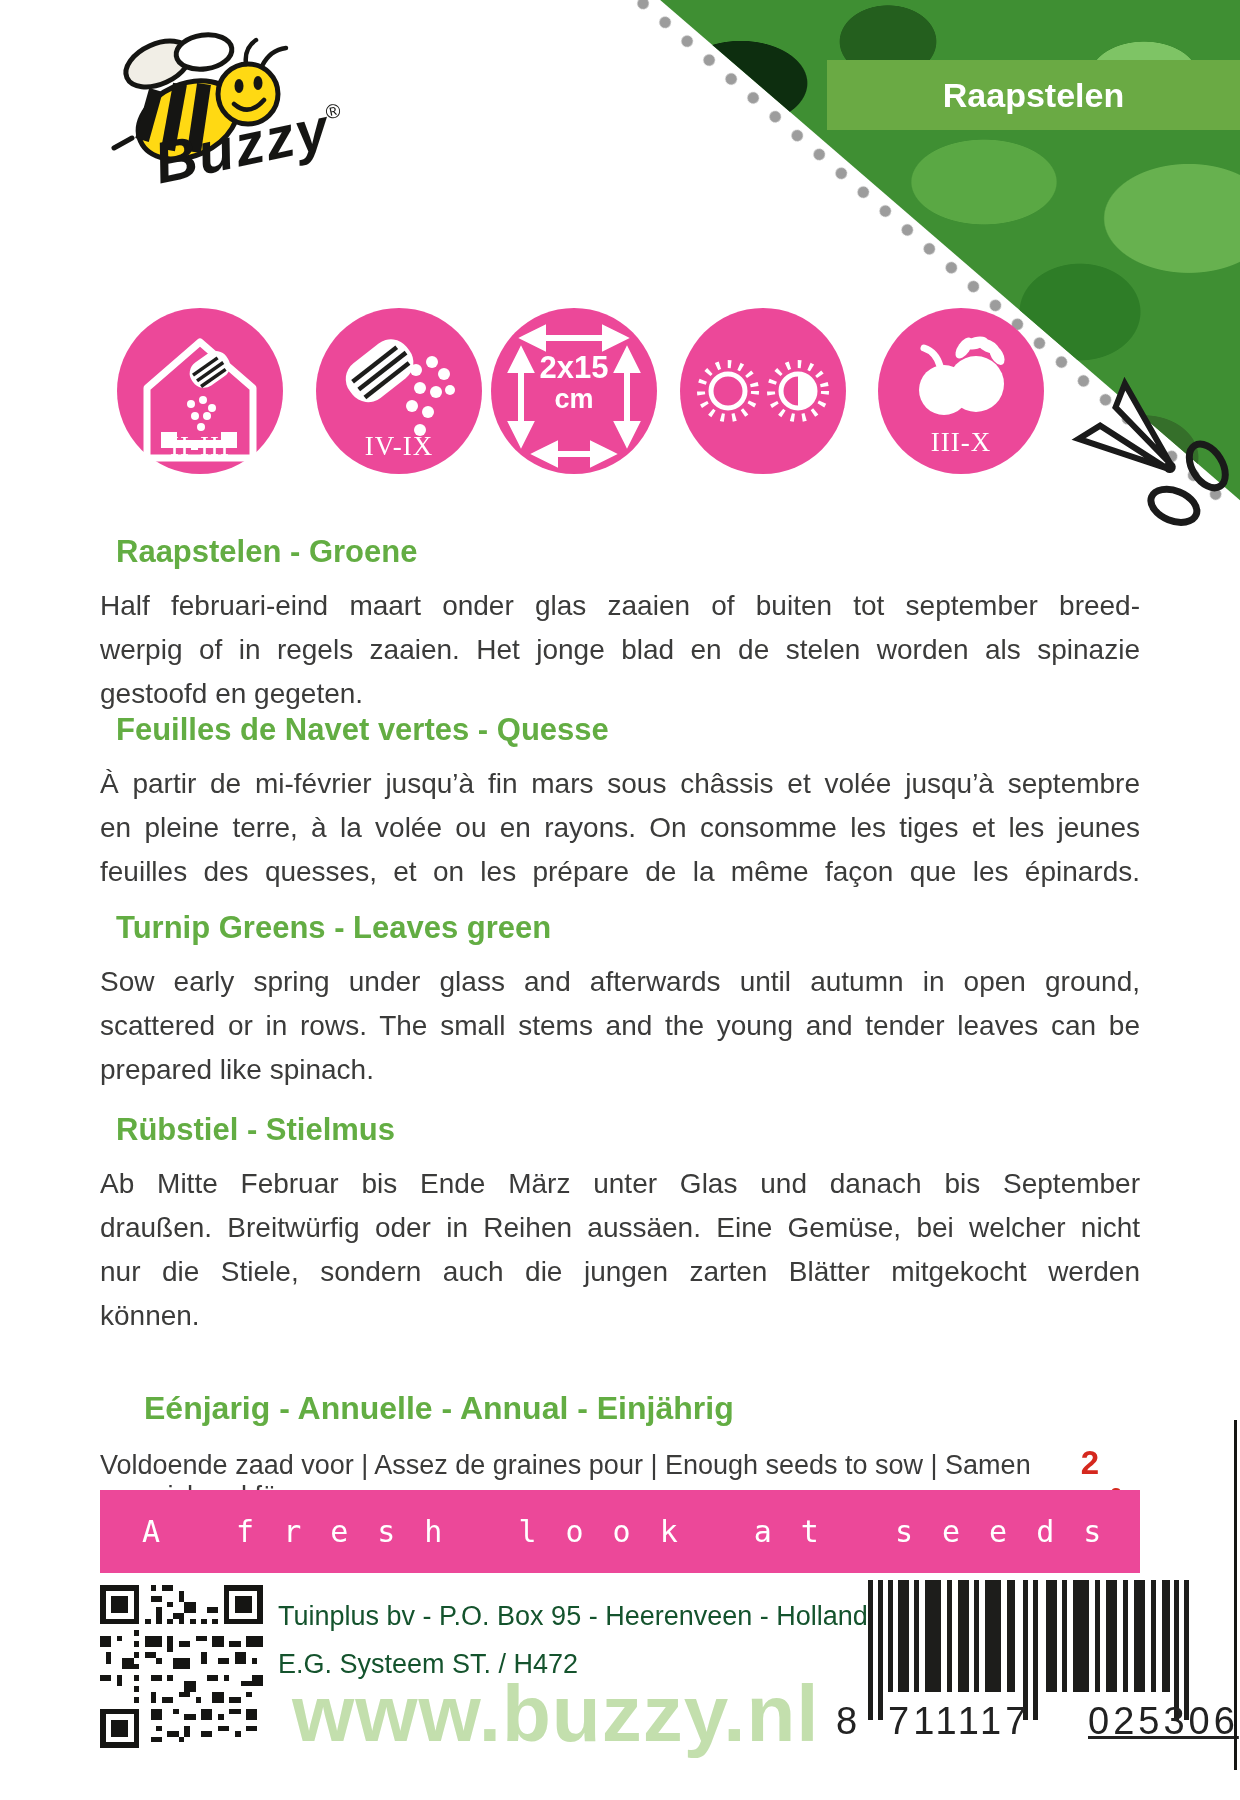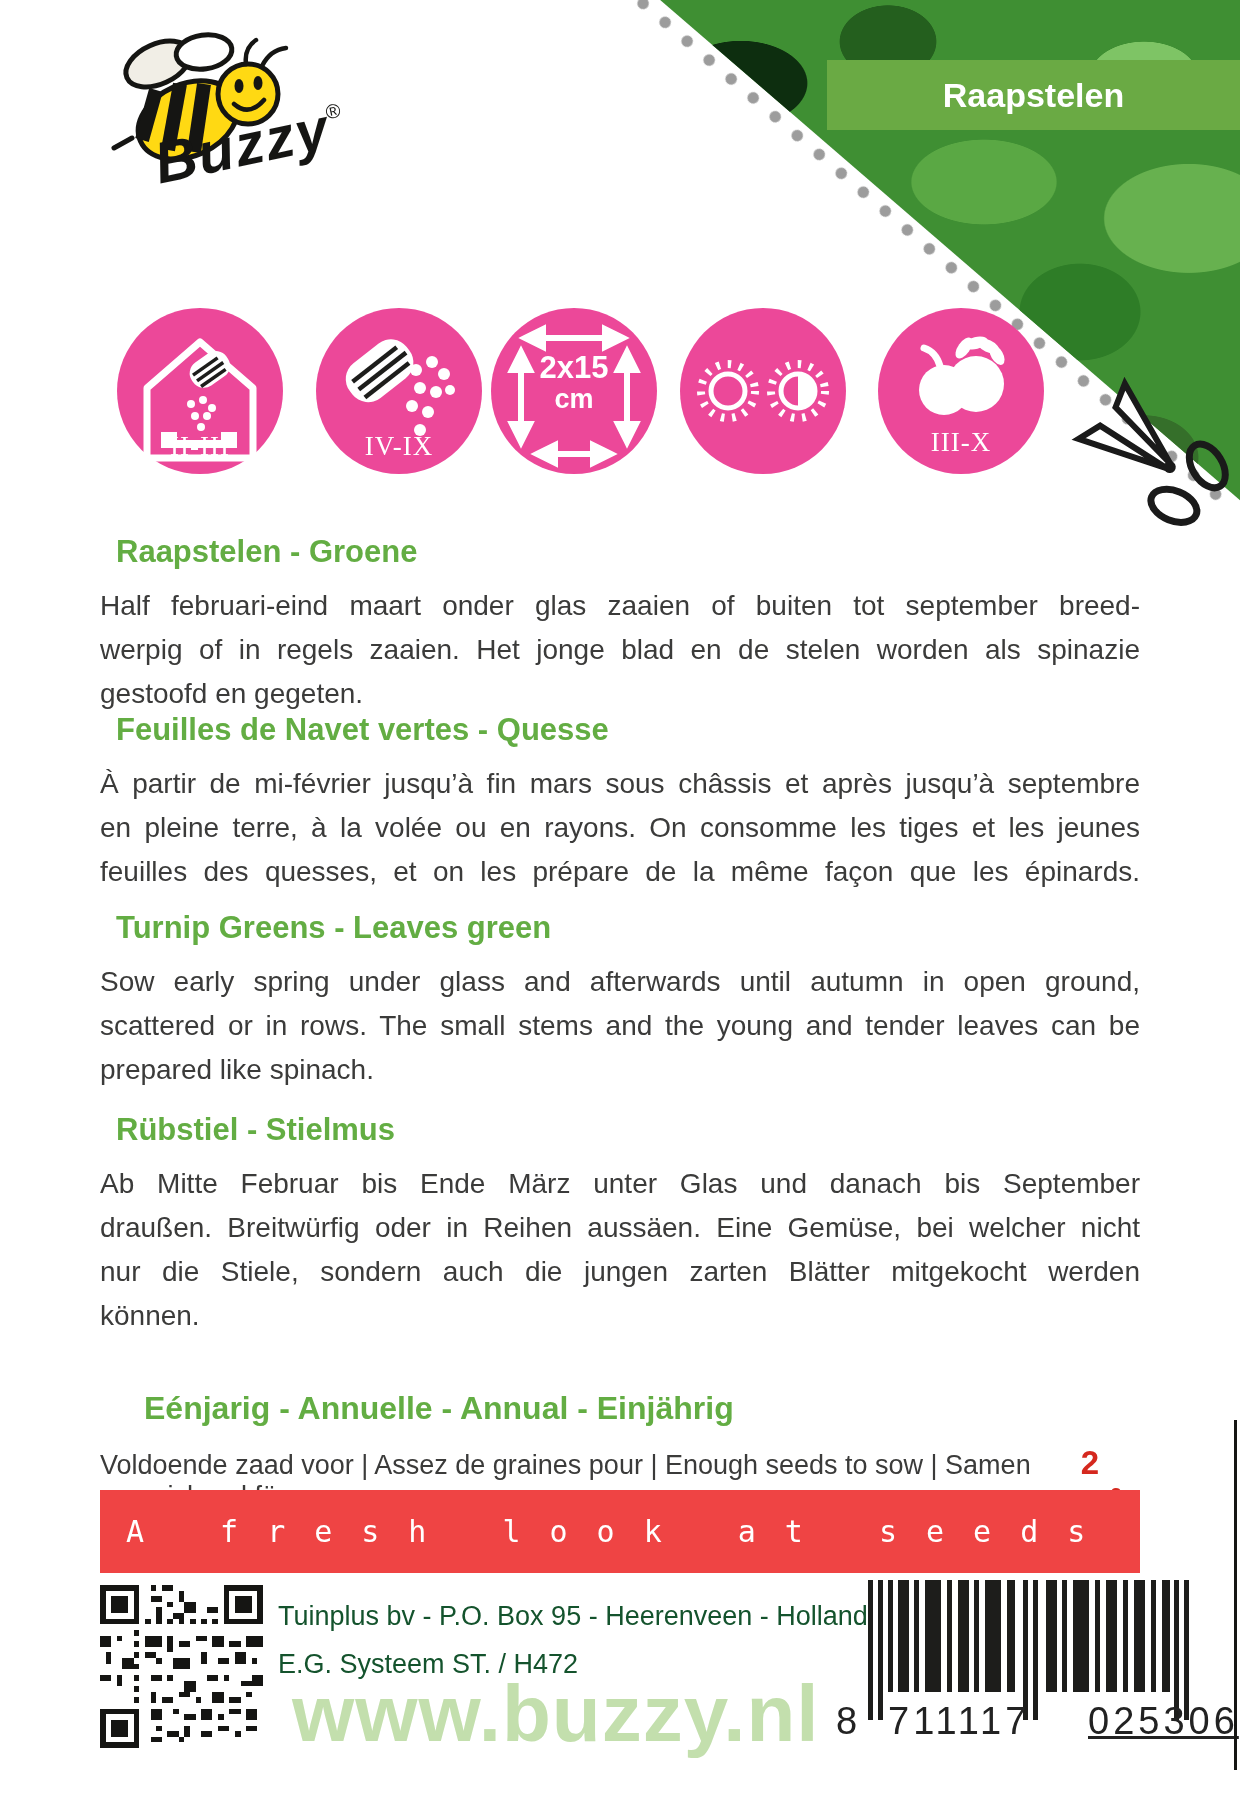--- a/index.html
+++ b/index.html
@@ -43,23 +43,23 @@
   .sec-h{color:#63ad43;font-weight:bold;font-size:31px;margin:0 0 14px 16px;}
   .bline{font-size:28px;line-height:44px;}
   .j{text-align:justify;text-align-last:justify;}
   .lifecycle{position:absolute;left:100px;top:1390px;color:#63ad43;font-weight:bold;font-size:32px;margin-left:44px;}
   .seedsline{position:absolute;left:100px;top:1444px;width:1040px;display:flex;
     justify-content:space-between;align-items:baseline;}
   .seedsline .txt{font-size:27px;}
   .seedsline .amt{font-size:33px;font-weight:bold;color:#d5281e;}
 
   
-  .blackbar{position:absolute;left:100px;top:1490px;width:1040px;height:83px;background:#ef4444;
+  .blackbar{position:absolute;left:100px;top:1490px;width:1040px;height:83px;background:#ec4899;
     color:#fff;font-family:"DejaVu Sans Mono",monospace;font-size:30px;letter-spacing:29px;
-    line-height:83px;padding-left:26px;box-sizing:border-box;white-space:nowrap;overflow:hidden;}
+    line-height:83px;padding-left:42px;box-sizing:border-box;white-space:nowrap;overflow:hidden;}
   .qr{position:absolute;left:100px;top:1585px;}
   .addr{position:absolute;left:278px;top:1592px;font-size:27px;line-height:48px;color:#14532d;}
   .website{position:absolute;left:266px;top:1668px;font-size:80px;font-weight:bold;color:#c3dfad;letter-spacing:1px;margin-left:26px;}
   .barcode{position:absolute;left:868px;top:1580px;}
   .bcnum{position:absolute;top:1700px;font-size:38px;color:#222;}
   .bc-prefix{left:836px;}
   .bc-g1{left:888px;width:132px;text-align:center;letter-spacing:4px;}
   .bc-g2{left:1088px;width:132px;letter-spacing:4px;text-decoration:underline;}
   .edgeline{position:absolute;left:1234px;top:1420px;width:3px;height:350px;background:#151513;}
 
@@ -208,21 +208,21 @@
 
   <div class="section" style="top:534px">
     <div class="sec-h">Raapstelen - Groene</div>
     <div class="bline j">Half februari-eind maart onder glas zaaien of buiten tot september breed-</div>
     <div class="bline j">werpig of in regels zaaien. Het jonge blad en de stelen worden als spinazie</div>
     <div class="bline">gestoofd en gegeten.</div>
   </div>
 
   <div class="section" style="top:712px">
     <div class="sec-h">Feuilles de Navet vertes - Quesse</div>
-    <div class="bline j">À partir de mi-février jusqu’à fin mars sous châssis et après jusqu’à septembre</div>
+    <div class="bline j">À partir de mi-février jusqu’à fin mars sous châssis et volée jusqu’à septembre</div>
     <div class="bline j">en pleine terre, à la volée ou en rayons. On consomme les tiges et les jeunes</div>
     <div class="bline j">feuilles des quesses, et on les prépare de la même façon que les épinards.</div>
   </div>
 
   <div class="section" style="top:910px">
     <div class="sec-h">Turnip Greens - Leaves green</div>
     <div class="bline j">Sow early spring under glass and afterwards until autumn in open ground,</div>
     <div class="bline j">scattered or in rows. The small stems and the young and tender leaves can be</div>
     <div class="bline">prepared like spinach.</div>
   </div>

